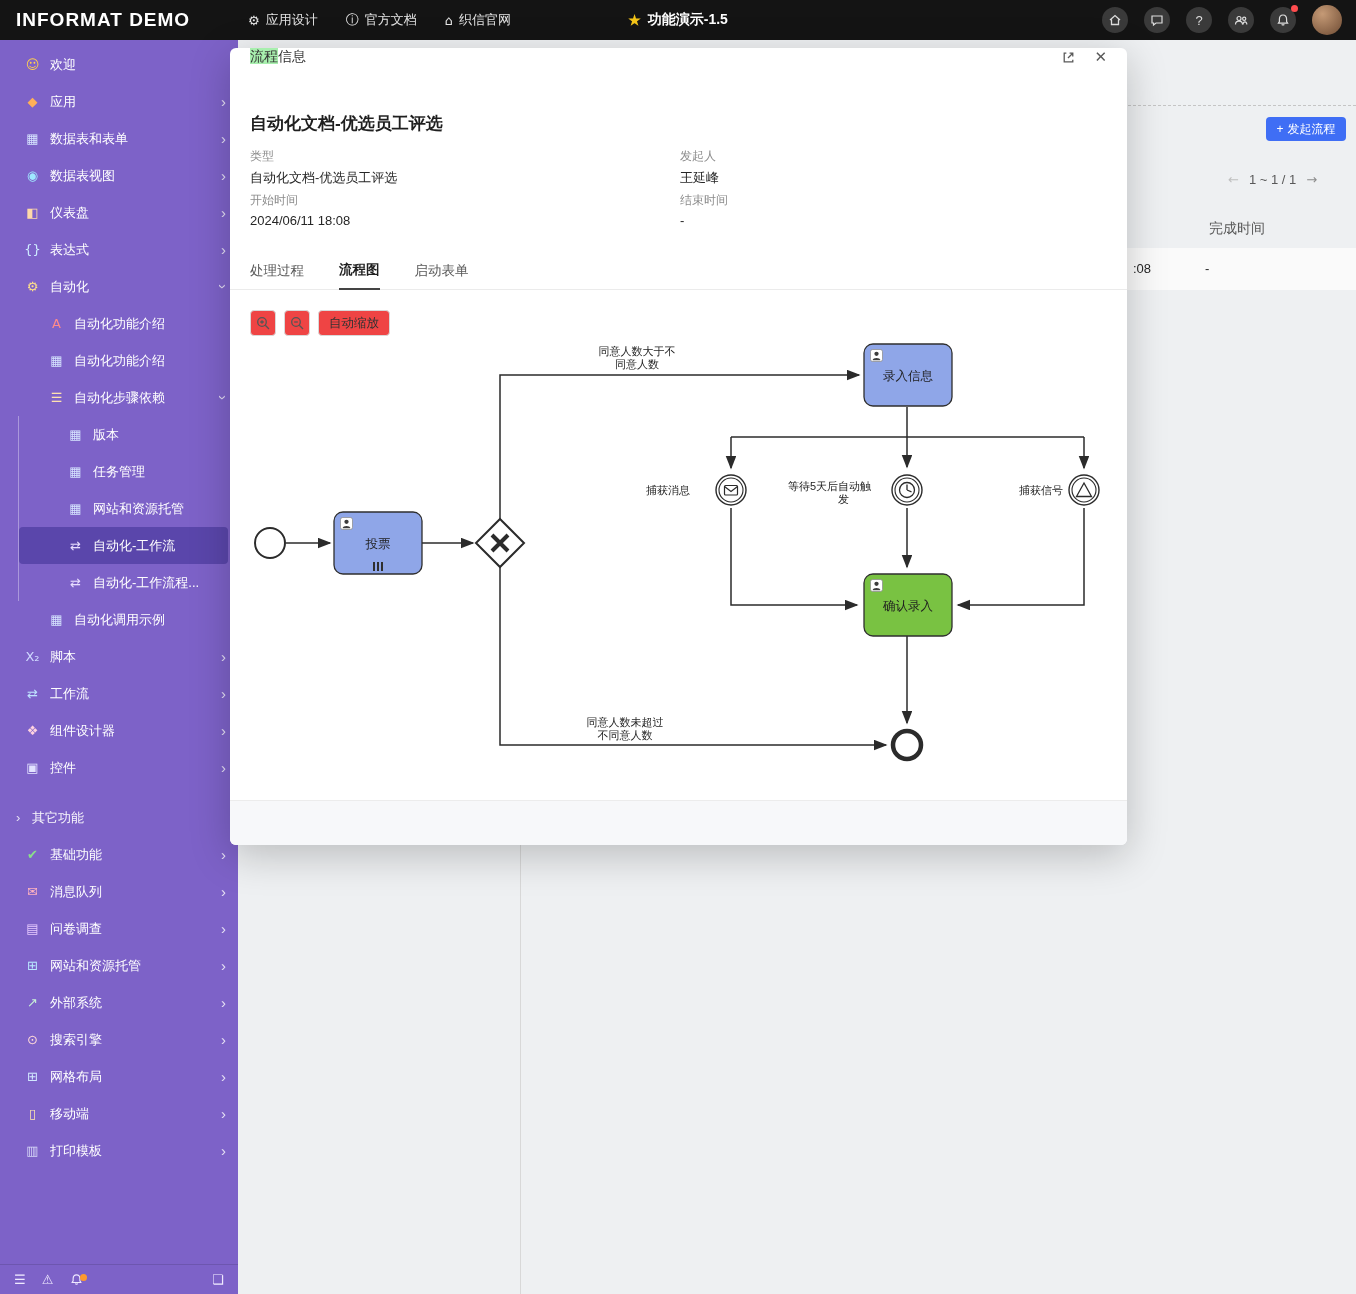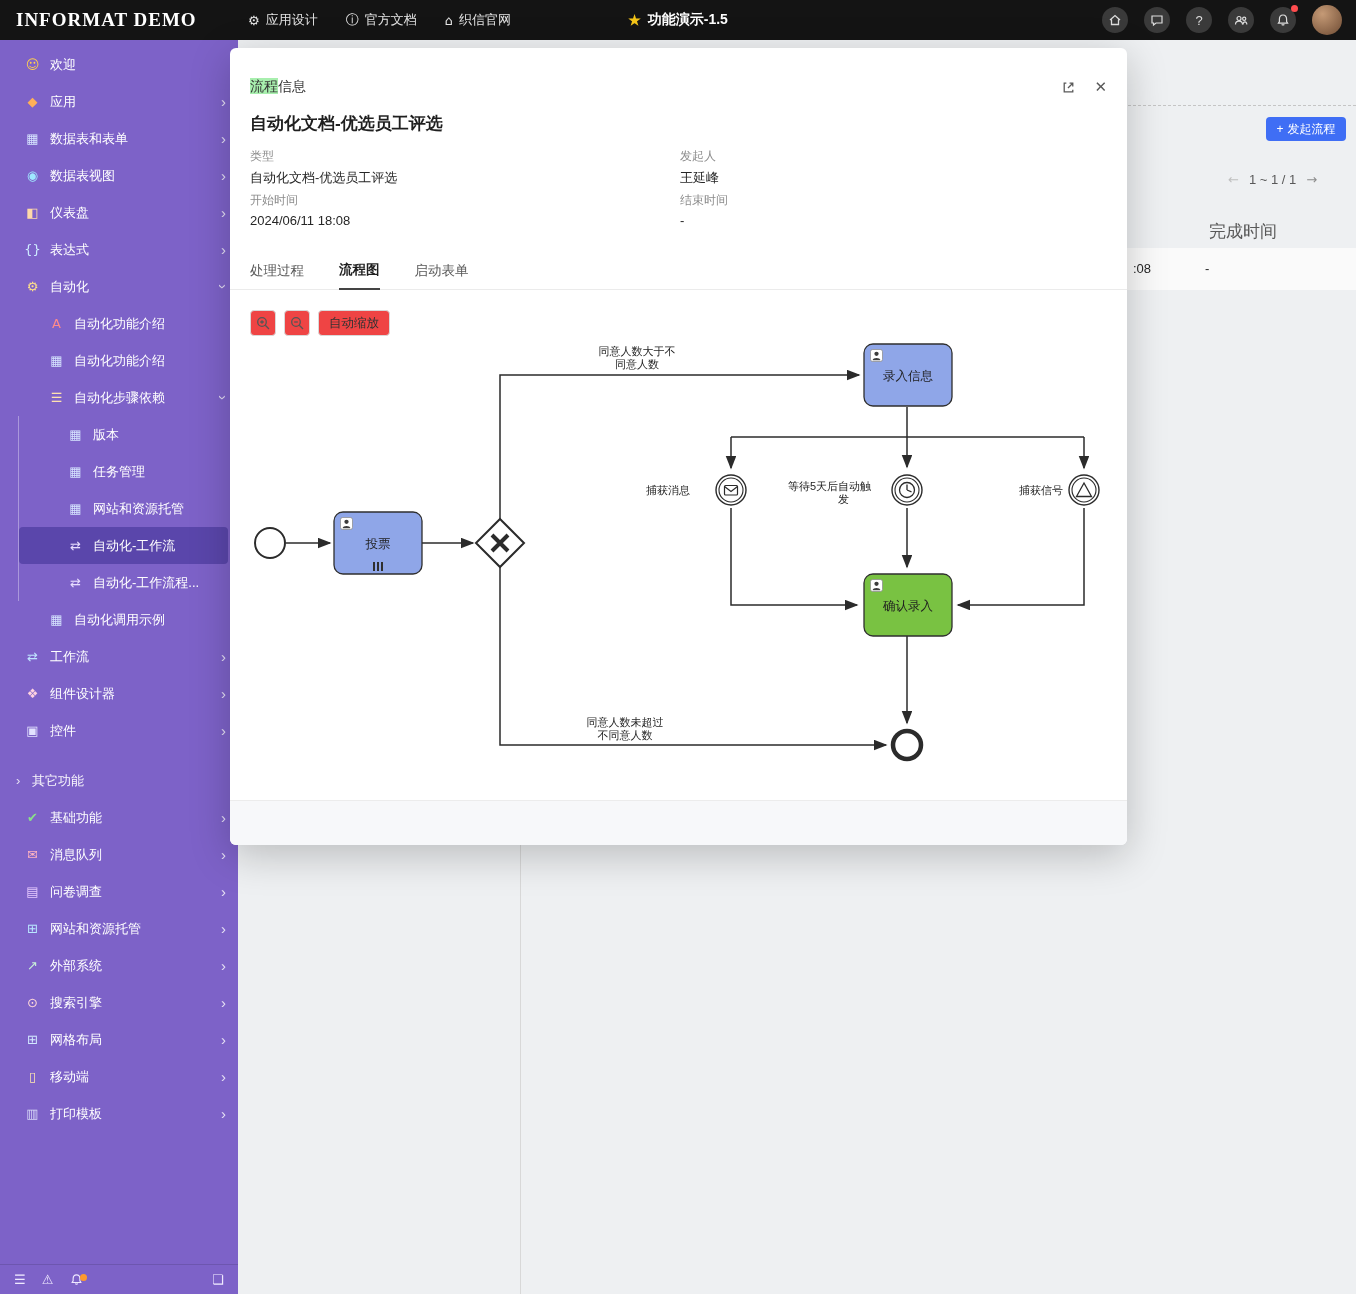--- a/index.html
+++ b/index.html
@@ -1,21 +1,21 @@
 <!DOCTYPE html>
 <html><head>
 <meta charset="utf-8">
 <style>
 *{box-sizing:border-box;margin:0;padding:0}
 html,body{width:1356px;height:1294px}
 body{position:relative;font-family:"Liberation Sans",sans-serif;background:#eef0f2;overflow:hidden}
 
 
 .topbar{position:absolute;left:0;top:0;right:0;height:40px;background:#141414;color:#e8e8e8;display:flex;align-items:center;z-index:50}
-.logo{width:238px;padding-left:16px;font-weight:800;font-size:19px;letter-spacing:1px;color:#fff;font-family:Liberation Serif, serif;white-space:nowrap}
+.logo{width:238px;padding-left:16px;font-weight:800;font-size:19px;letter-spacing:1px;color:#fff;font-family:Liberation Sans, sans-serif;white-space:nowrap}
 .nav{display:flex;gap:28px;margin-left:10px;font-size:13px;align-items:center}
 .nav-item{display:flex;gap:6px;align-items:center;cursor:pointer;color:#e3e3e3;white-space:nowrap}
 .nav-item .s-icon{width:auto;margin:0}
 .workspace{position:absolute;left:50%;transform:translateX(-50%);display:flex;gap:7px;font-size:14px;color:#fff;align-items:center;font-weight:bold}
 .top-icons{margin-left:auto;display:flex;gap:16px;align-items:center;padding-right:14px}
 .t-circle{width:26px;height:26px;border-radius:50%;background:#3a3a3a;display:grid;place-items:center;position:relative;cursor:pointer;color:#ddd;font-size:13px}
 .avatar{width:30px;height:30px;border-radius:50%;background:radial-gradient(circle at 35% 30%,#c59a76,#6e4b33);cursor:pointer}
 .dot{position:absolute;top:-2px;right:-2px;width:7px;height:7px;background:#ff4d4f;border-radius:50%}
 
 
@@ -38,27 +38,27 @@
 .badge-dot{position:absolute;top:2px;right:-3px;width:7px;height:7px;background:#ff9a2e;border-radius:50%}
 .s-bell{position:relative;display:inline-flex}
 
 
 .dashed{position:absolute;left:238px;right:0;top:105px;border-top:1px dashed #c5c5c5;z-index:4}
 .white-band{position:absolute;left:520px;right:0;top:248px;height:42px;background:#fafafa;z-index:3}
 .vline{position:absolute;left:520px;top:105px;bottom:0;width:1px;background:#d8d8d8;z-index:3}
 .start-btn{position:absolute;left:1266px;top:117px;width:80px;height:24px;background:#3f6ef5;color:#fff;border:none;border-radius:4px;font-size:12px;display:flex;align-items:center;justify-content:center;gap:4px;z-index:5;cursor:pointer;font-family:inherit}
 .pagination{position:absolute;left:1228px;top:172px;display:flex;gap:10px;align-items:center;font-size:13px;color:#595959;z-index:5}
 .pg-arrow{cursor:pointer;font-family:"DejaVu Sans",sans-serif}
-.col-header{position:absolute;left:1209px;top:220px;font-size:17px;color:#595959;z-index:5}
+.col-header{position:absolute;left:1209px;top:220px;font-size:14px;color:#595959;z-index:5}
 .row-time{position:absolute;left:1133px;top:261px;font-size:13px;color:#262626;z-index:5}
 .row-dash{position:absolute;left:1205px;top:261px;font-size:13px;color:#262626;z-index:5}
 
 
 .modal{position:absolute;left:230px;top:48px;width:897px;height:797px;background:#fff;border-radius:6px;box-shadow:0 10px 40px rgba(0,0,0,.22);z-index:60}
-.m-header{position:absolute;top:0;left:0;right:0;height:48px;display:flex;align-items:flex-end;padding:0 20px;font-size:14px;color:#333}
+.m-header{position:absolute;top:0;left:0;right:0;height:48px;display:flex;align-items:flex-start;padding:0 20px;font-size:14px;color:#333}
 .m-actions{margin-left:auto;display:flex;gap:18px;align-items:center;color:#595959;cursor:pointer}
 .hl{background:#a8efae}
 .proc-title{position:absolute;top:64px;left:20px;font-size:17px;font-weight:bold;color:#1f1f1f}
 .f-label{position:absolute;font-size:12px;color:#8c8c8c}
 .f-value{position:absolute;font-size:13px;color:#262626}
 .tabbar{position:absolute;top:206px;left:0;right:0;height:36px;border-bottom:1px solid #ebebeb;display:flex;align-items:flex-end;padding-left:20px;gap:35px}
 .tab{font-size:13.5px;color:#595959;padding-bottom:9px;cursor:pointer}
 .tab.active{color:#1f1f1f;border-bottom:2px solid #444;margin-bottom:-1px;font-weight:bold}
 .d-toolbar{position:absolute;top:262px;left:20px;display:flex;gap:8px;z-index:5}
 .tool-btn{height:26px;border:1px solid #d9d9d9;background:#ef4444;border-radius:4px;display:flex;align-items:center;justify-content:center;cursor:pointer;font-size:12.5px;color:#333;padding:0 10px;font-family:inherit}
@@ -192,20 +192,25 @@
       <div class="s-item">
         <span class="s-icon" style="color: rgb(232, 221, 255);">⇄</span>
         <span class="s-label">自动化-工作流程...</span>
       </div>
     </div>
     <div class="s-item lvl1">
       <span class="s-icon" style="color: rgb(214, 228, 255);">▦</span>
       <span class="s-label">自动化调用示例</span>
     </div>
     <div class="s-item">
+      <span class="s-icon" style="color: rgb(207, 216, 255);">X₂</span>
+      <span class="s-label">脚本</span>
+        <span class="chev"></span>
+    </div>
+    <div class="s-item">
       <span class="s-icon" style="color: rgb(191, 227, 255);">⇄</span>
       <span class="s-label">工作流</span>
         <span class="chev"></span>
     </div>
     <div class="s-item">
       <span class="s-icon" style="color: rgb(255, 211, 224);">❖</span>
       <span class="s-label">组件设计器</span>
         <span class="chev"></span>
     </div>
     <div class="s-item">

